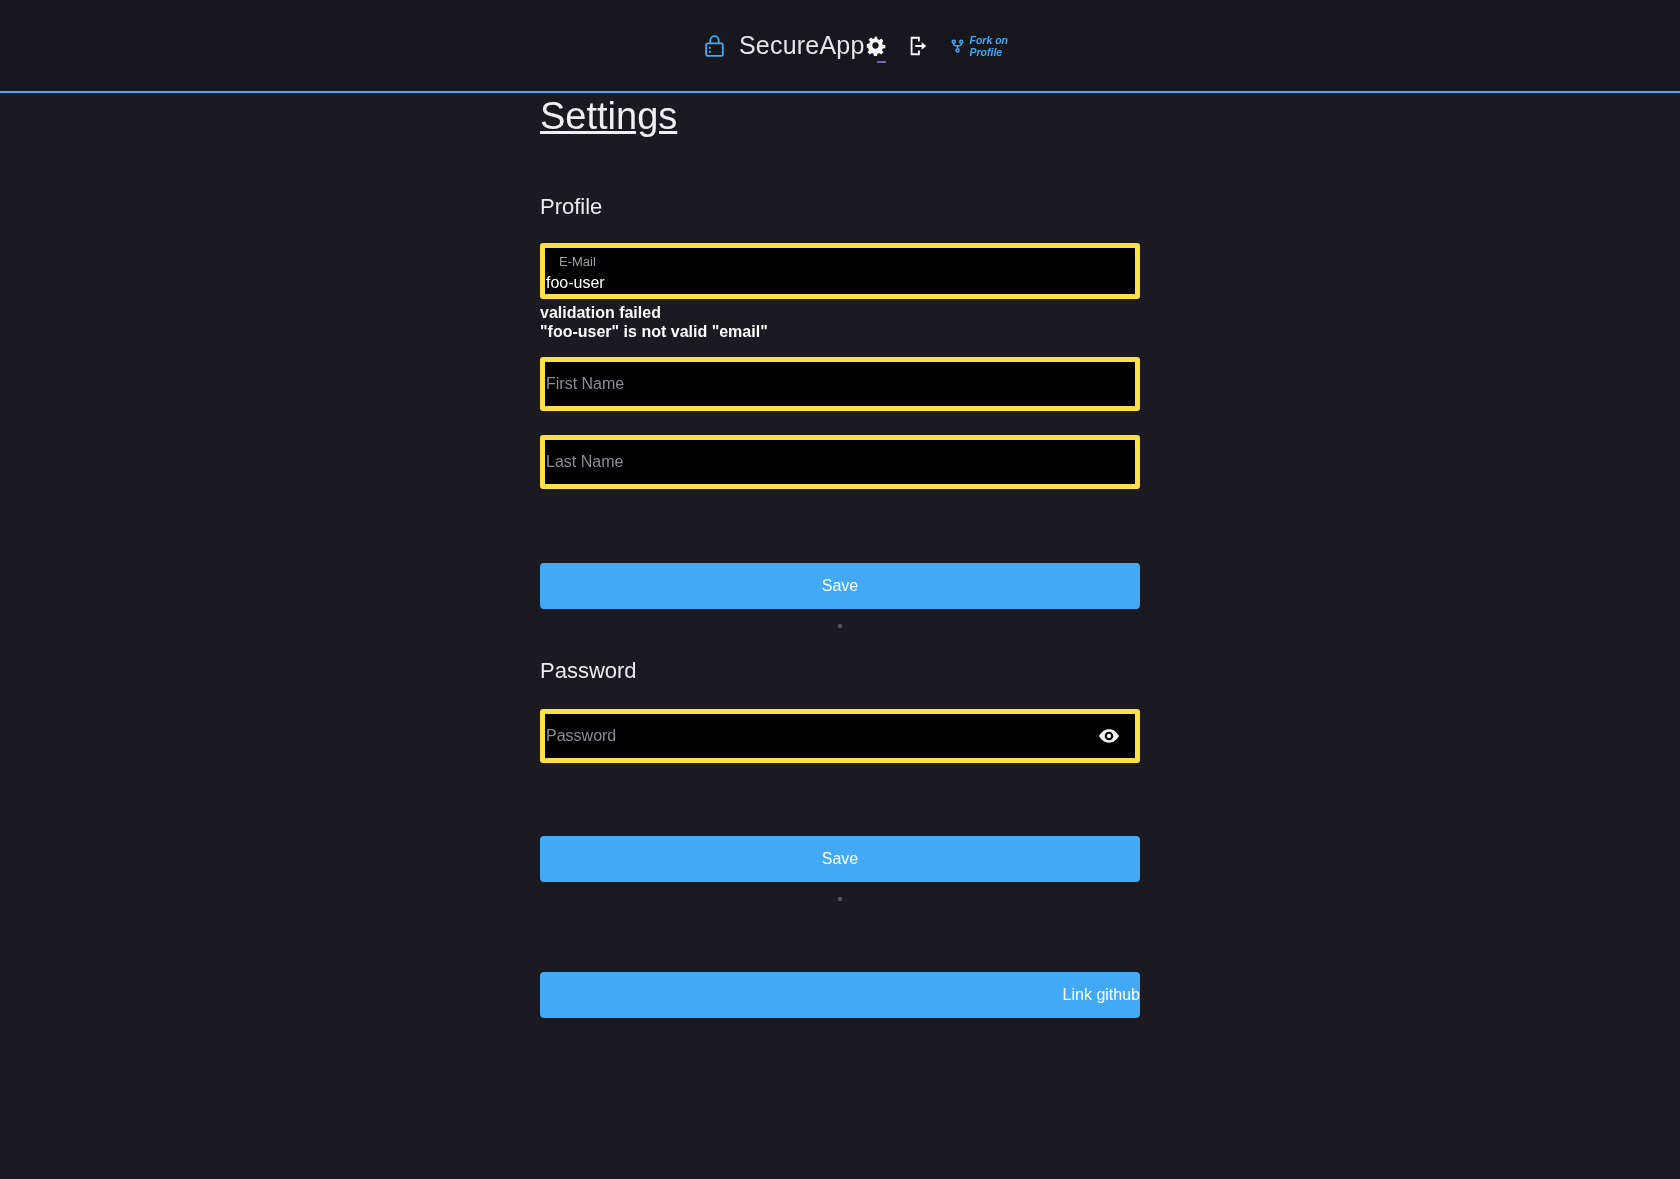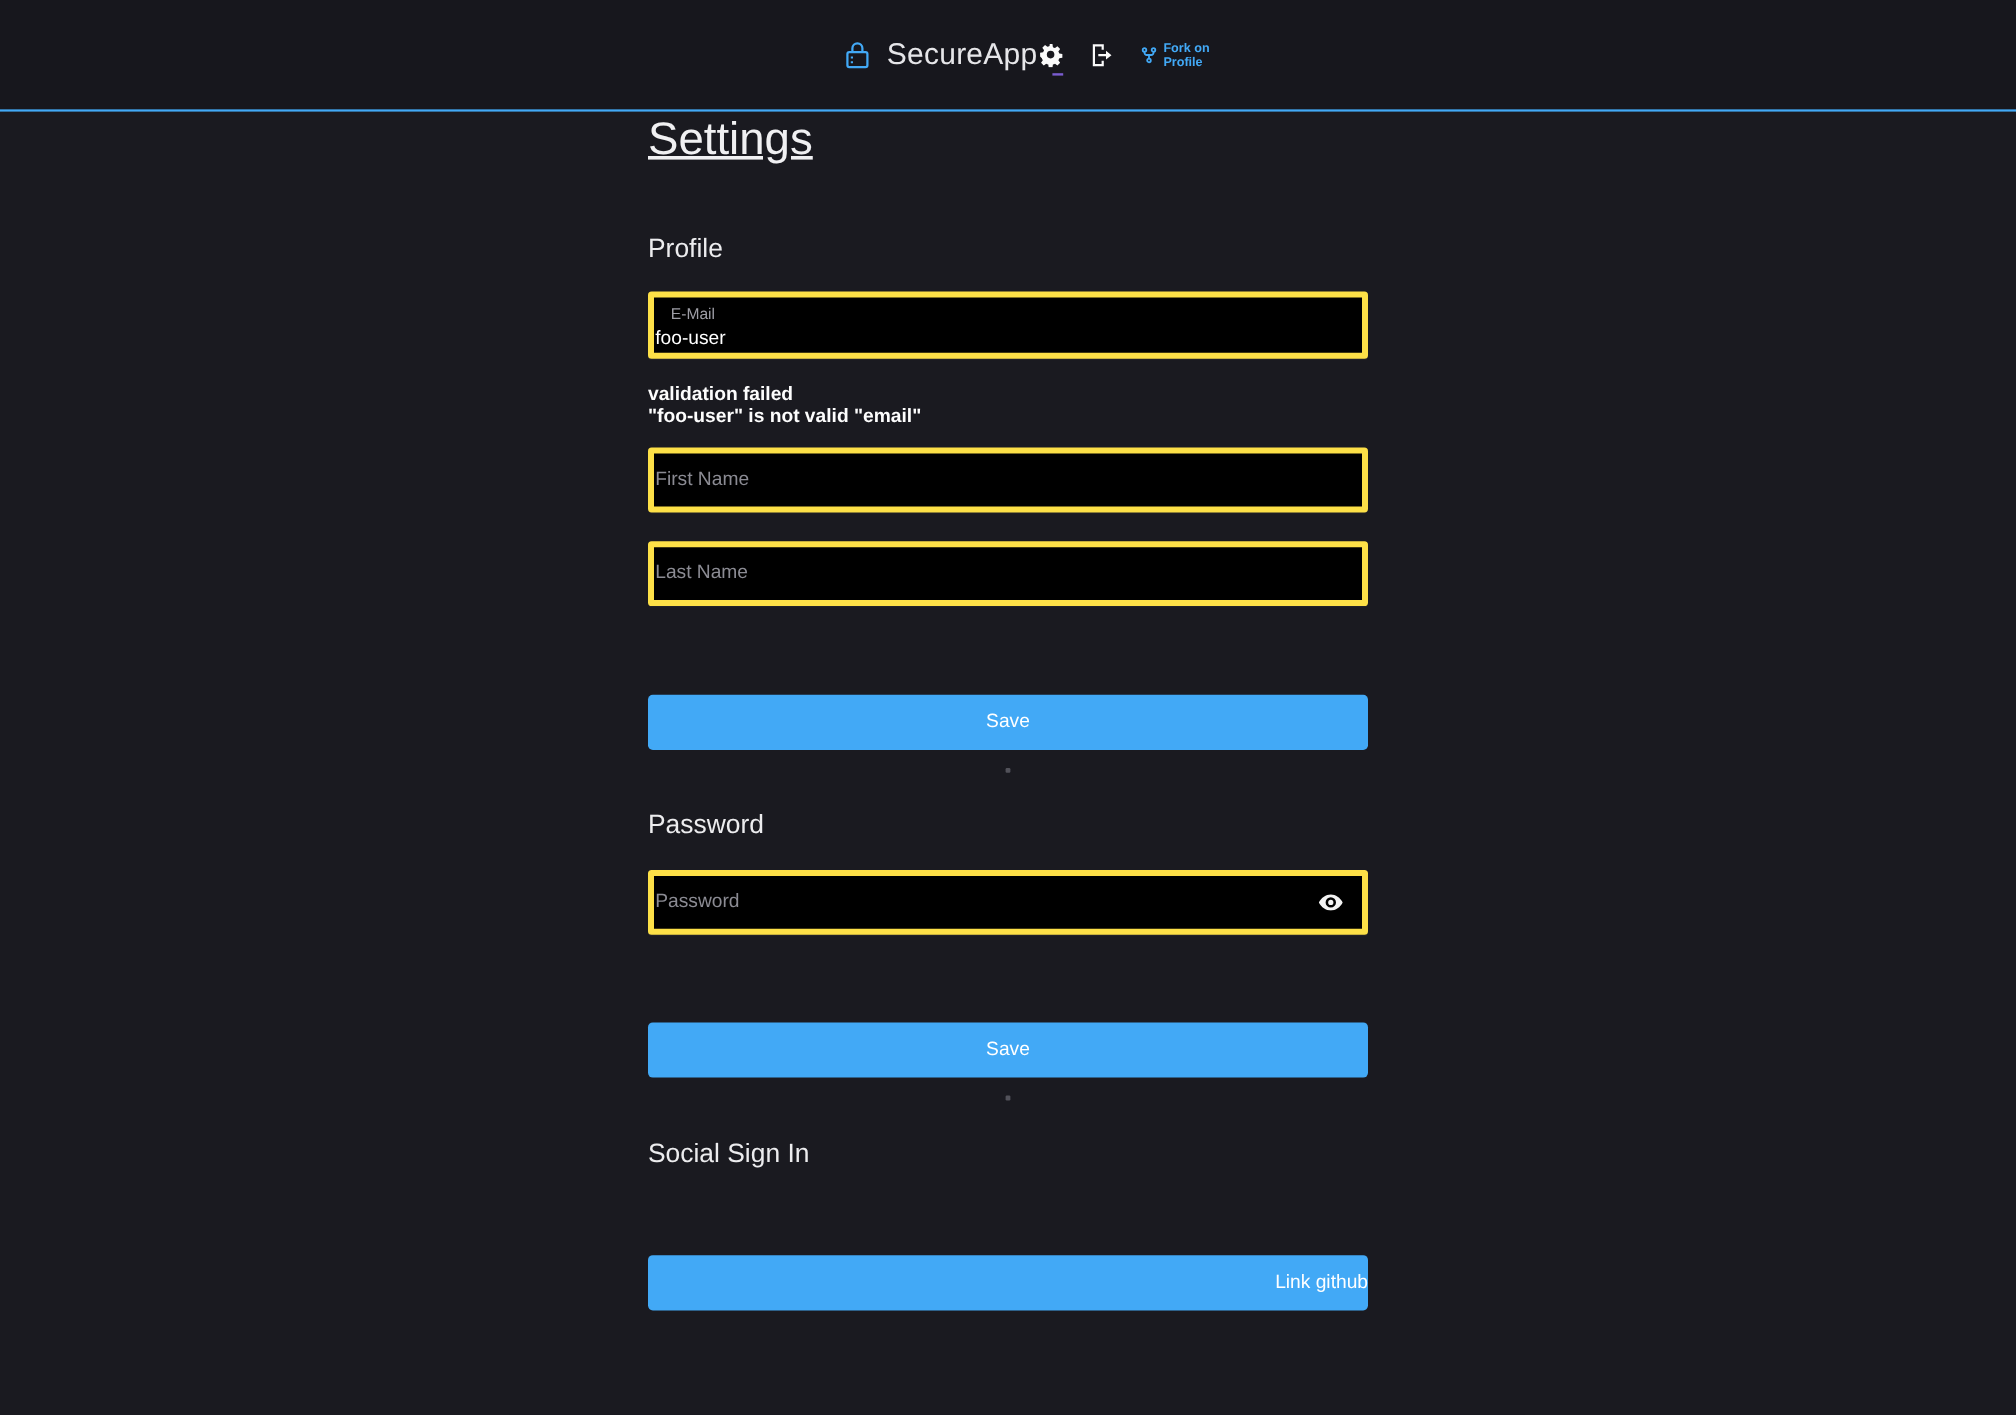--- a/index.html
+++ b/index.html
@@ -32,21 +32,21 @@
   .purple-dash {
     position: absolute; left: 12px; top: 26px;
     width: 9px; height: 2px; background: #7a5cd0;
   }
   .fork-link {
     display: flex; align-items: center; gap: 5px;
     text-decoration: none; cursor: pointer;
   }
   .fork-text { display: flex; flex-direction: column; }
   .fork-text span {
-    color: #42a9f6; font-size: 10.5px; line-height: 12px; font-weight: 700;
+    color: #42a9f6; font-size: 10.5px; line-height: 12px; font-weight: 700; font-style: italic;
   }
   
   main { width: 600px; margin: 0 auto; }
   h1 { font-size: 38px; line-height: 46px; font-weight: 400; color: #f0f0f2; text-decoration: underline; }
   h2 { font-size: 22px; line-height: 28px; font-weight: 400; color: #ececee; }
   .h2-profile  { margin-top: 54px; }
   .h2-password { margin-top: 29px; }
   .h2-social   { margin-top: 30px; }
   
   .input-box {
@@ -84,21 +84,21 @@
   .plain-box { height: 54px; }
   .first-name-box { margin-top: 16px; }
   .last-name-box  { margin-top: 24px; }
   .password-box   { margin-top: 24px; }
   .eye-btn {
     background: none; border: none; cursor: pointer;
     padding: 0 16px 0 8px;
     display: flex; align-items: center;
   }
   
-  .validation { margin-top: 20px; }
+  .validation { margin-top: 4px; }
   .validation div {
     font-size: 16px; line-height: 19px; font-weight: 600; color: #fdfdfd;
   }
   
   .btn {
     display: block;
     width: 100%; height: 46px;
     background: #42a9f6;
     border: none; border-radius: 4px;
     color: #fff; font-family: inherit;
@@ -206,16 +206,15 @@
           </svg>
         </span>
       </button>
     </div>
 
     <button class="btn save-password">Save</button>
     <div class="dot"></div>
   </section>
 
   <section>
-    <h2 class="h2-social">Social Sign In</h2>
     <button class="btn link-github">Link github</button>
   </section>
 </main>
 
 </body></html>

